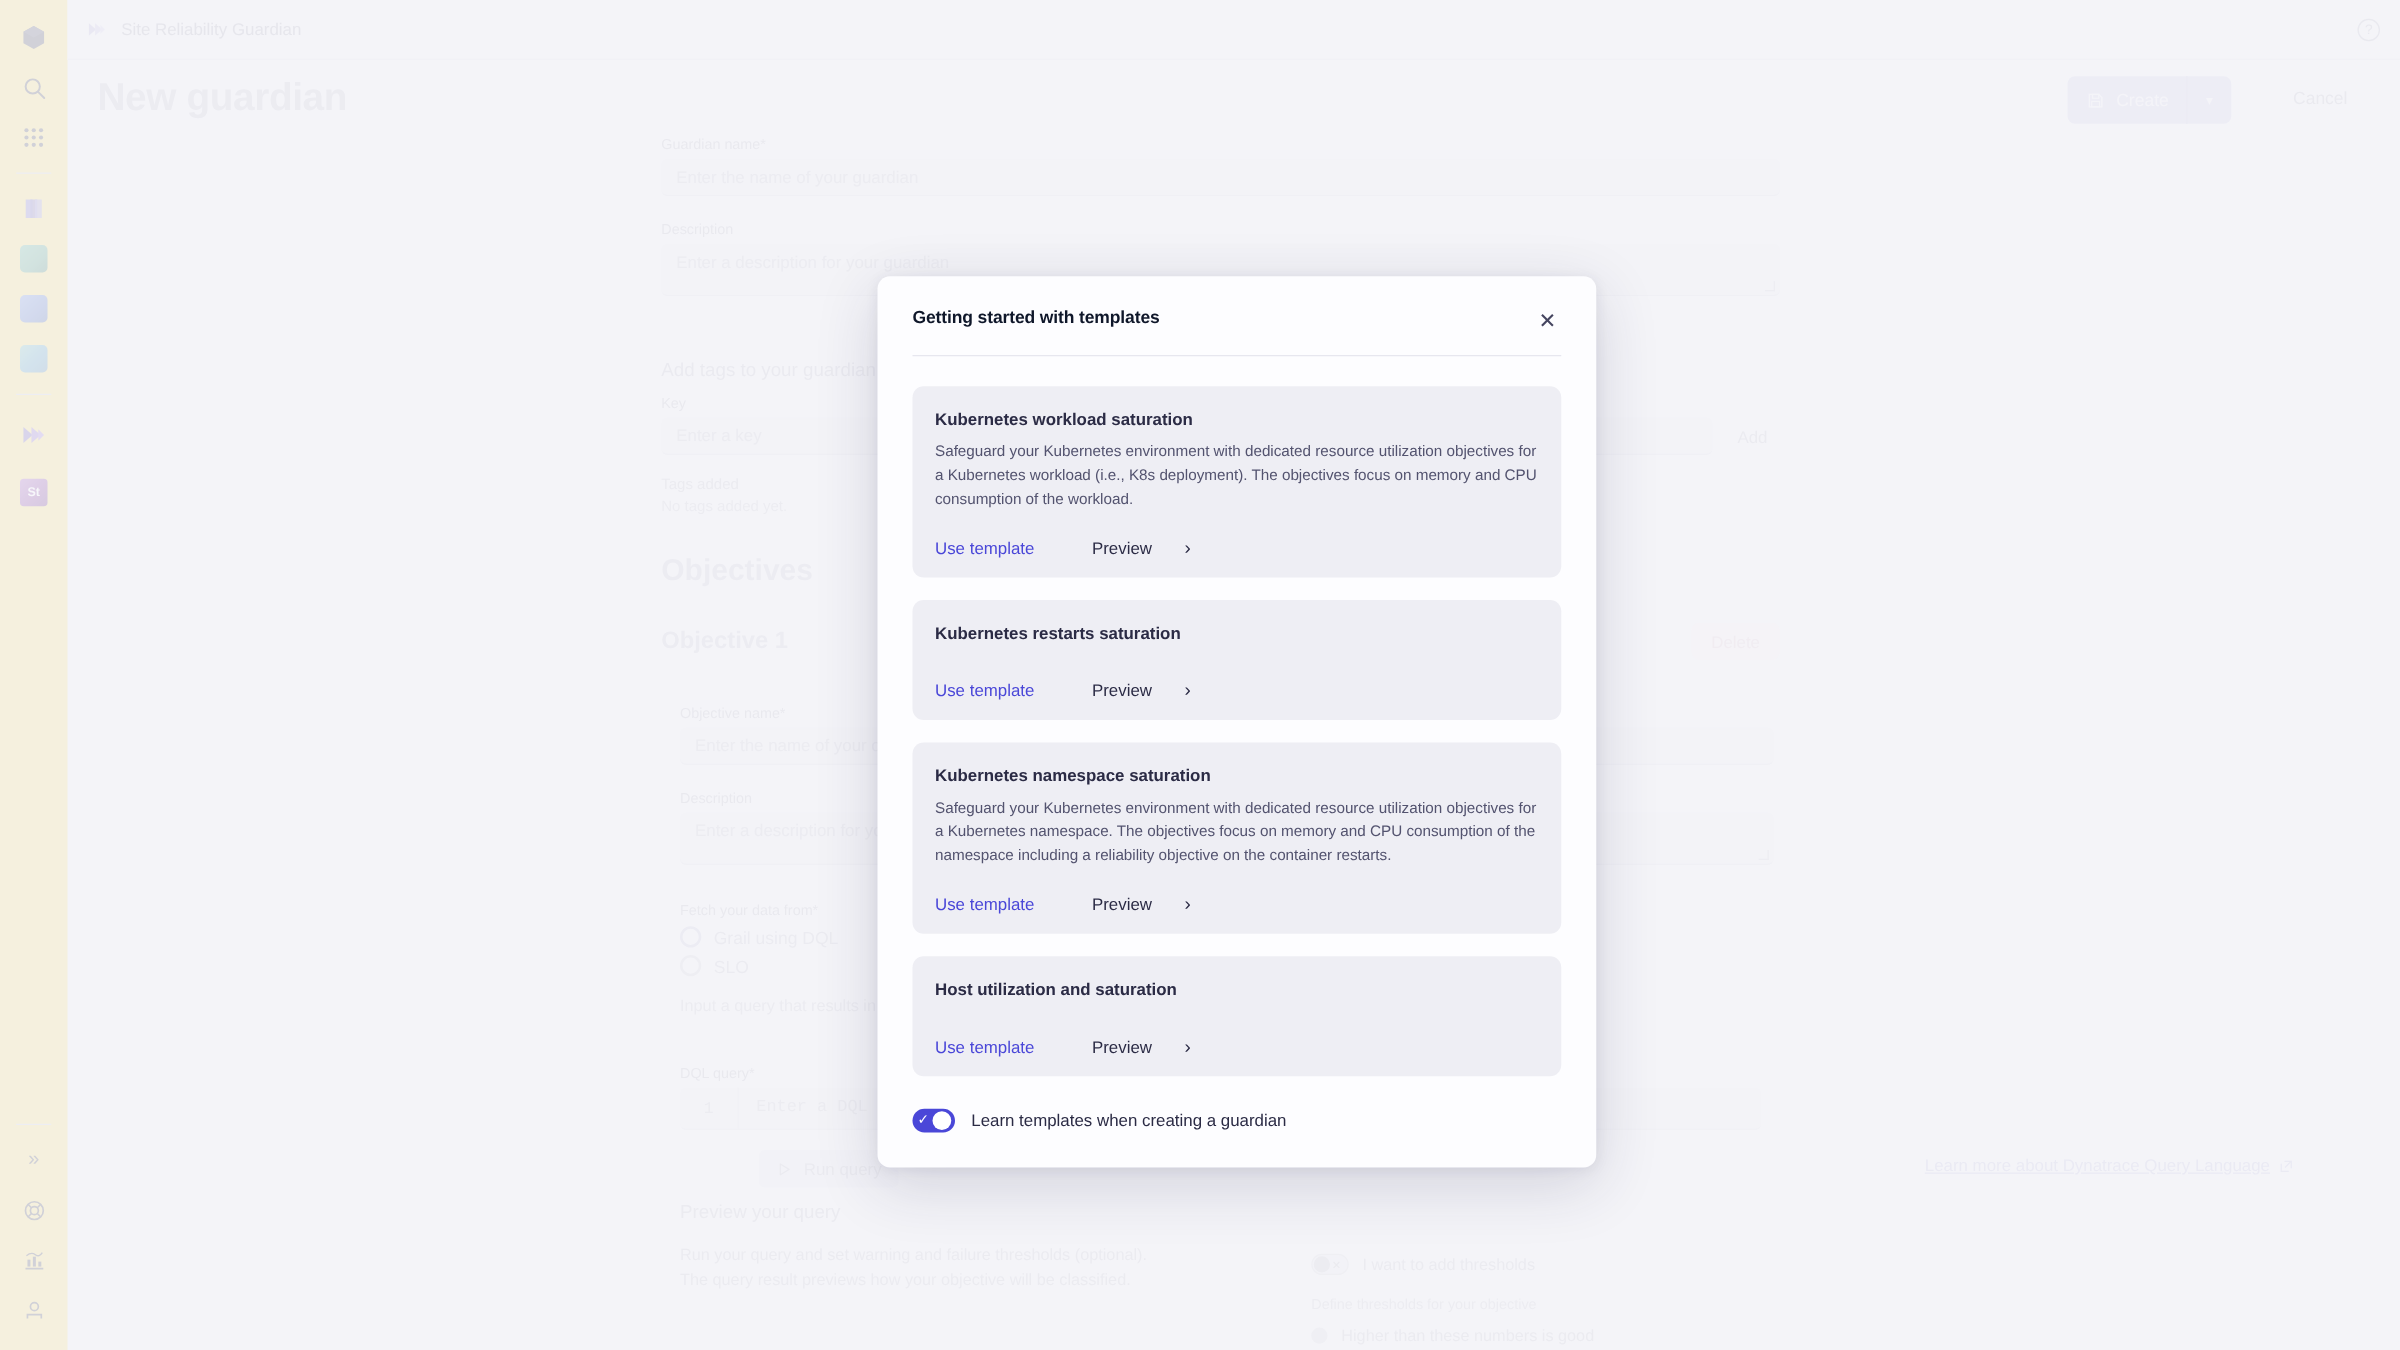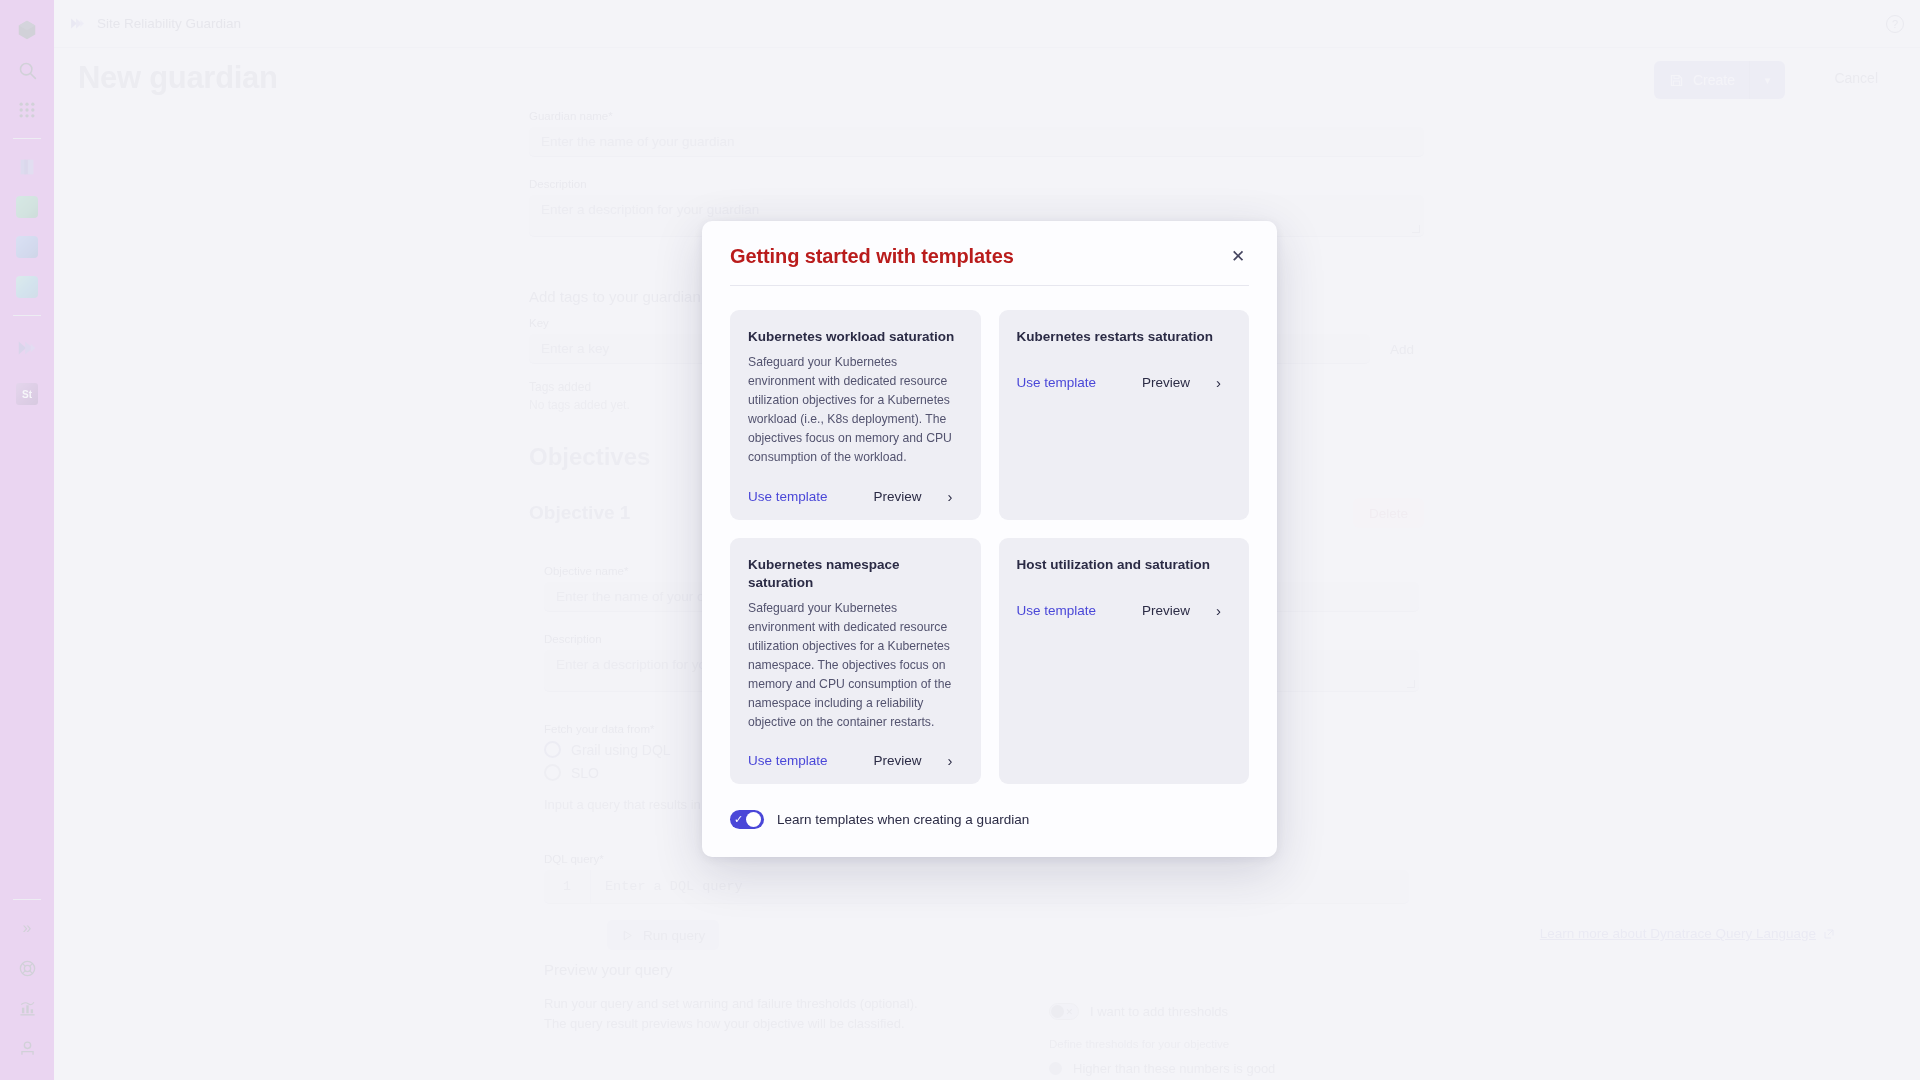--- a/index.html
+++ b/index.html
@@ -16,21 +16,21 @@
   #page-bg {
     position: absolute; inset: 0;
     background: #f3f3f8;
     opacity: 0.42;
     filter: saturate(0.75);
   }
 
   
   .rail {
     position: absolute; left: 0; top: 0; width: 54px; height: 1080px;
-    background: #d946ef;
+    background: #fde047;
     display: flex; flex-direction: column; align-items: center;
   }
   .rail-icon {
     width: 40px; height: 40px; margin: 0 auto;
     display: flex; align-items: center; justify-content: center;
     position: relative;
   }
   .rail-sep { width: 28px; height: 1px; background: #cfcfe0; margin: 8px 0; }
   .rail-spacer { flex: 1; }
 
@@ -150,31 +150,31 @@
   #modal {
     position: absolute; left: 702px; top: 221px; width: 575px;
     background: #fdfdff; border-radius: 10px;
     box-shadow: 0 14px 50px rgba(40,40,80,0.16), 0 2px 10px rgba(40,40,80,0.08);
     padding: 0 0 0 0;
   }
   .modal-head {
     display: flex; align-items: flex-start; justify-content: space-between;
     padding: 24px 28px 0 28px;
   }
-  .modal-title { font-size: 20px; font-weight: 700; color: #b91c1c; letter-spacing: -0.1px; }
+  .modal-title { font-size: 14px; font-weight: 700; color: #0f172a; letter-spacing: -0.1px; }
   .modal-close {
     width: 22px; height: 22px; display:flex;align-items:center;justify-content:center;
     color: #454560; font-size: 17px; line-height: 1; cursor: pointer;
   }
   .modal-rule { height: 1px; background: #e7e7ef; margin: 17px 28px 0 28px; }
   .modal-sub {
     padding: 20px 28px 0 28px; font-size: 14px; color: #55557a;
   }
   .cards {
-    display: grid; grid-template-columns: 1fr 1fr; gap: 18px;
+    display: grid; grid-template-columns: 1fr; gap: 18px;
     padding: 24px 28px 0 28px;
   }
   .card {
     background: #eeeef4; border-radius: 9px; padding: 18px 18px 16px 18px;
     display: flex; flex-direction: column;
   }
   .card-title {
     font-size: 13.5px; font-weight: 700; color: #2b2b45; line-height: 1.35;
     margin-bottom: 7px;
   }

